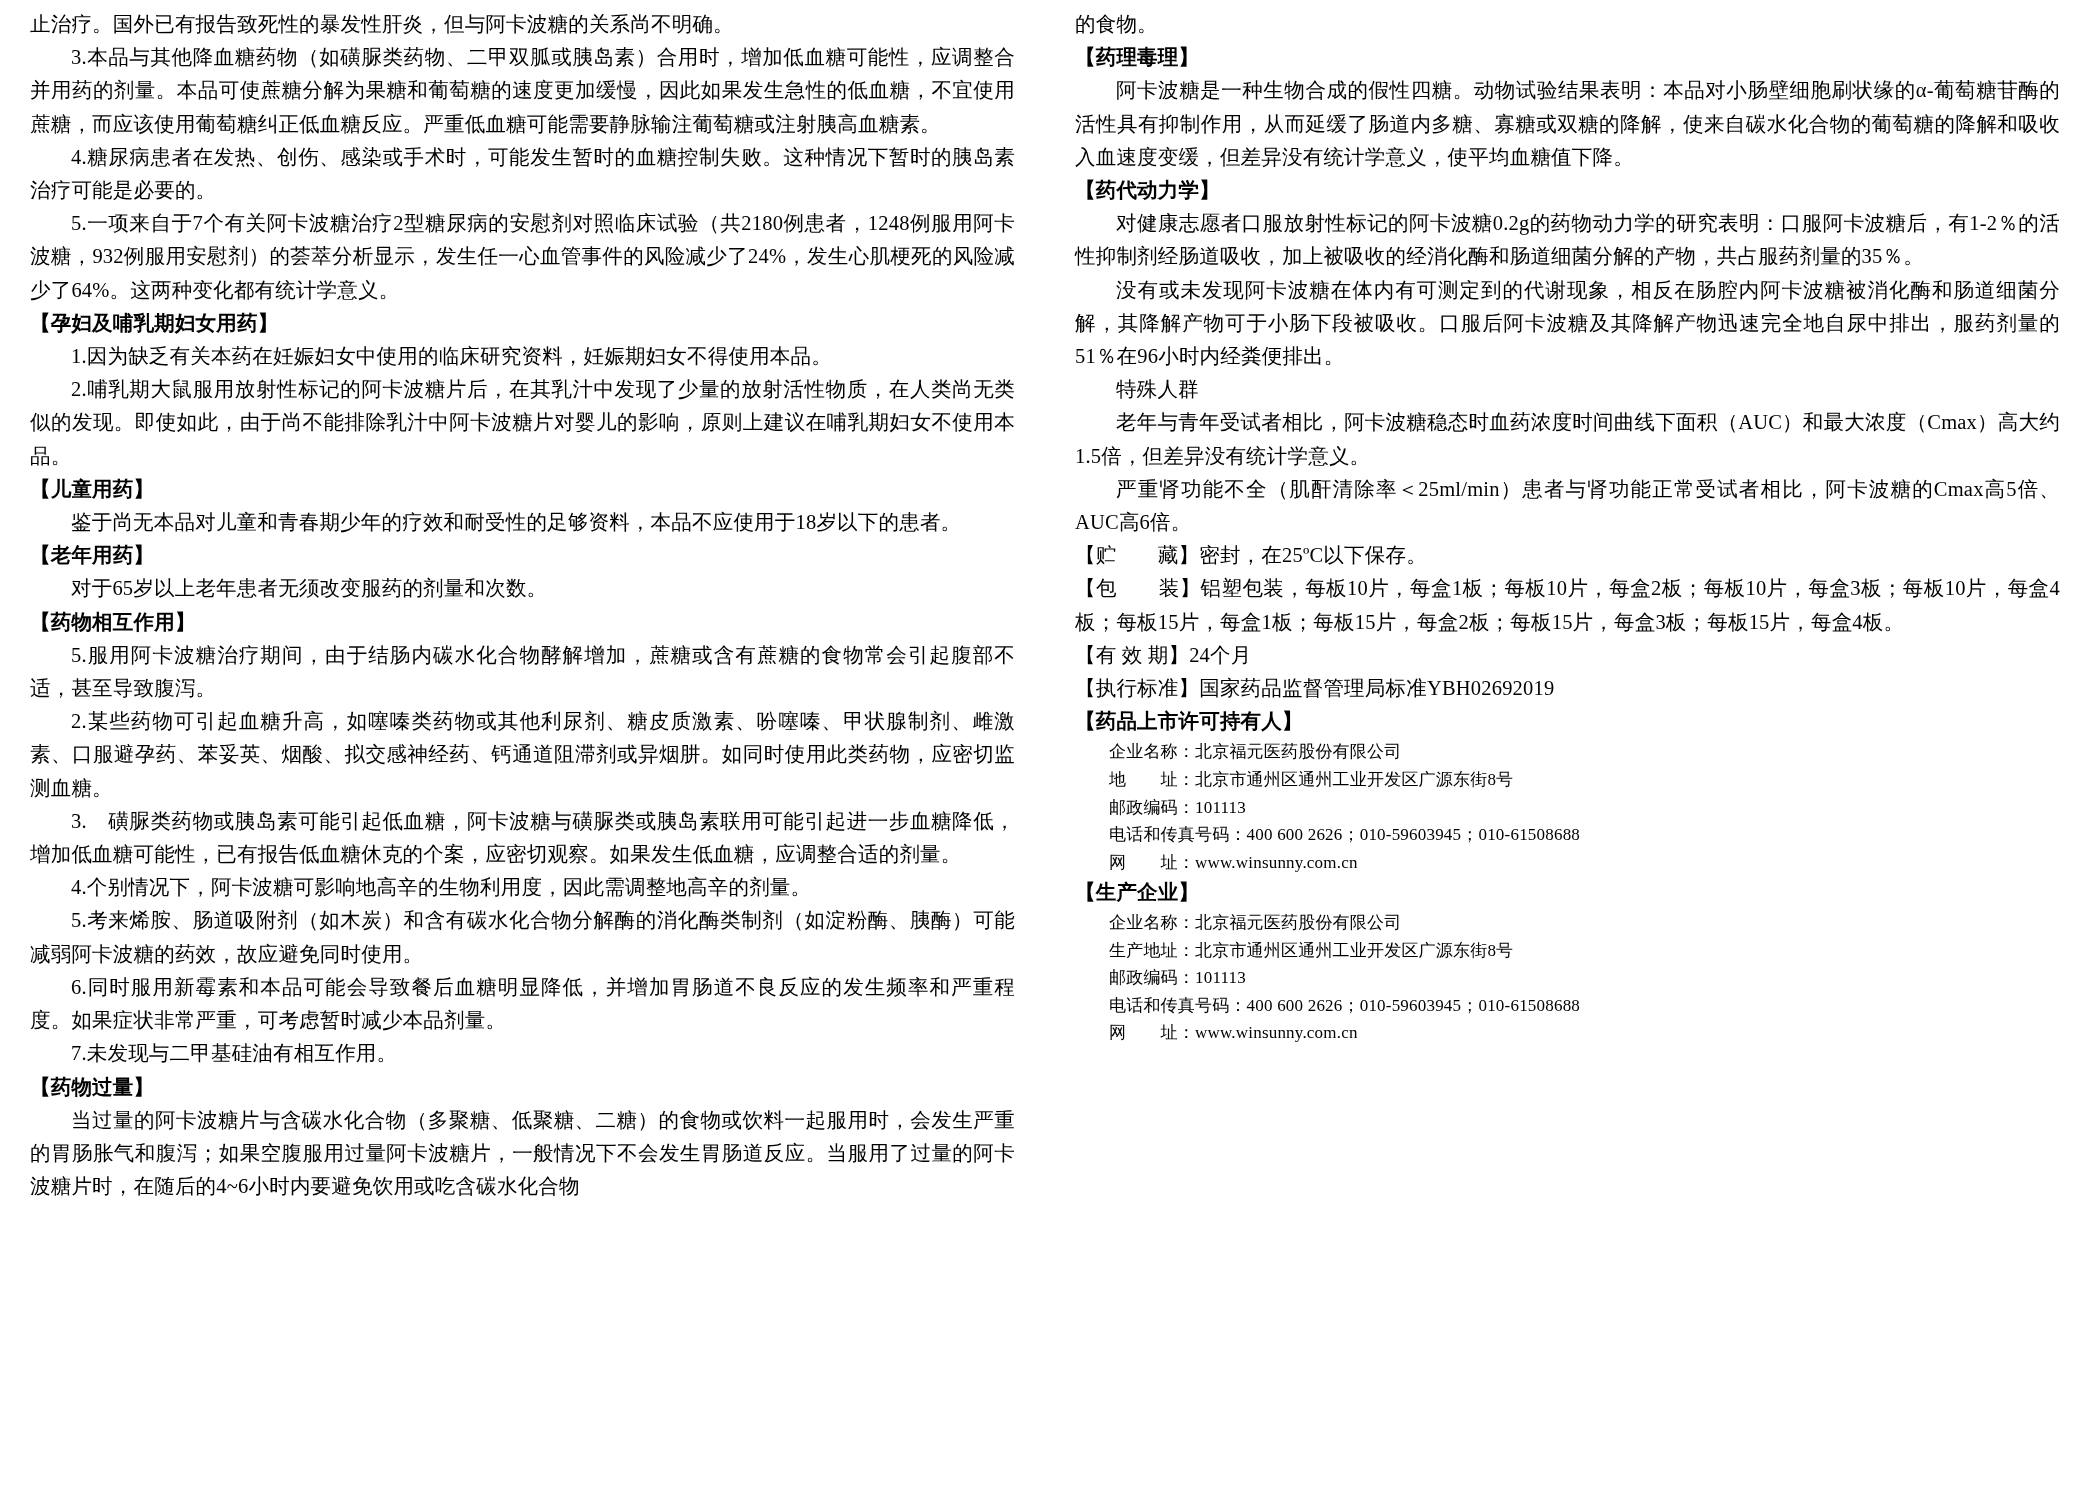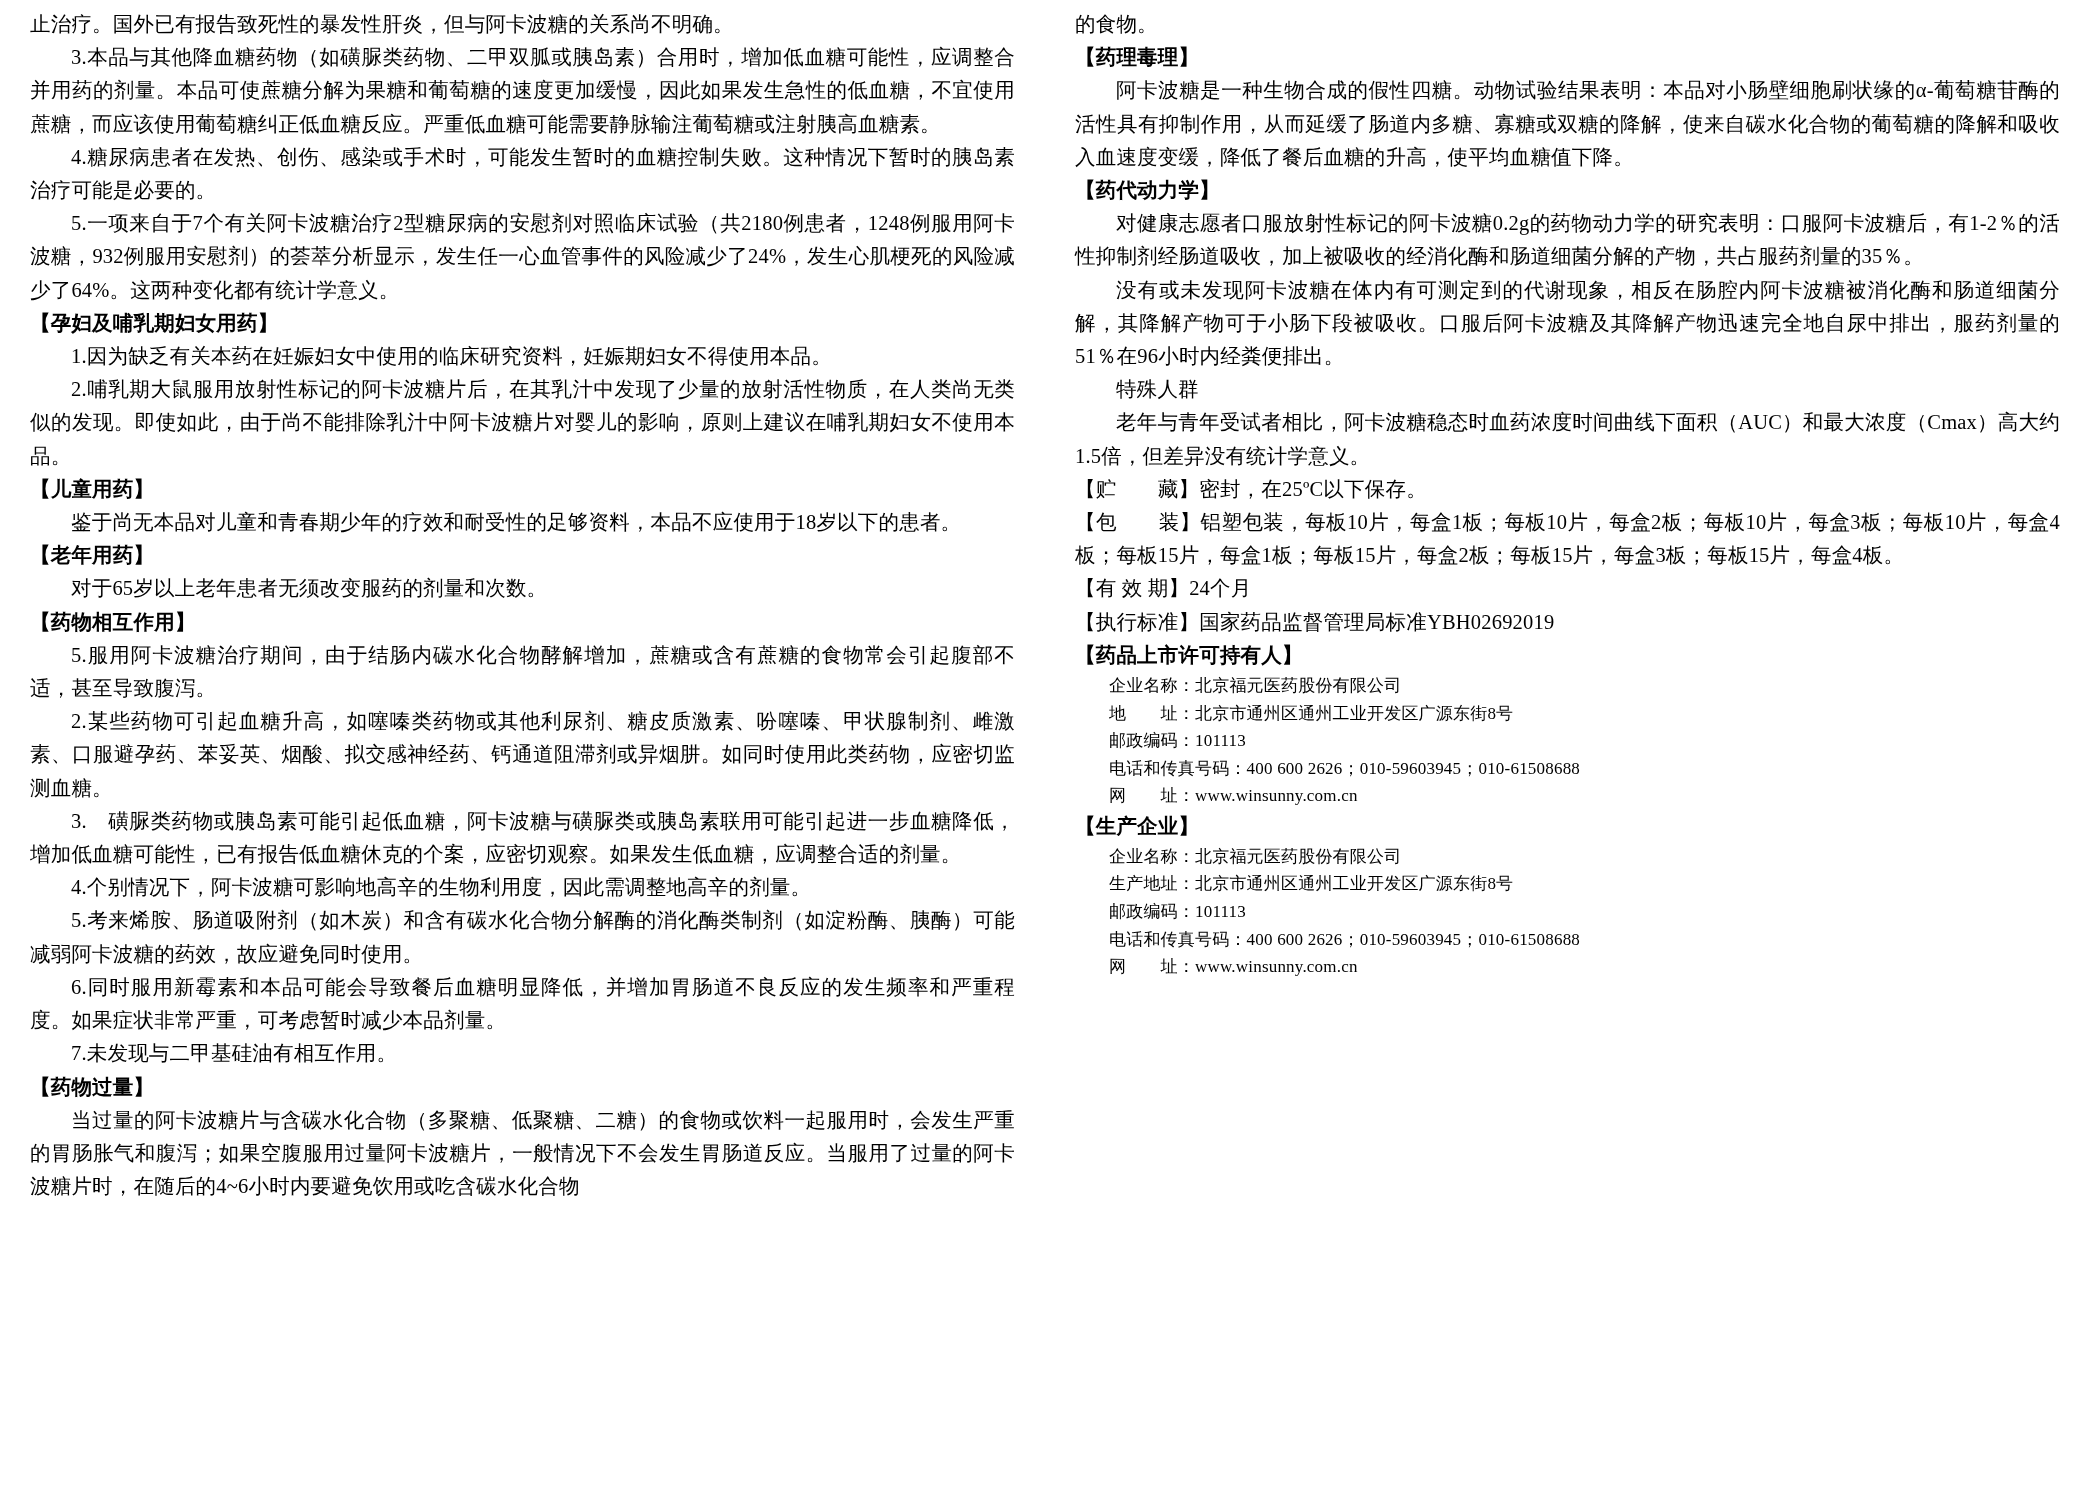--- a/index.html
+++ b/index.html
@@ -87,26 +87,27 @@
     <p class="ind">5.考来烯胺、肠道吸附剂（如木炭）和含有碳水化合物分解酶的消化酶类制剂（如淀粉酶、胰酶）可能减弱阿卡波糖的药效，故应避免同时使用。</p>
     <p class="ind">6.同时服用新霉素和本品可能会导致餐后血糖明显降低，并增加胃肠道不良反应的发生频率和严重程度。如果症状非常严重，可考虑暂时减少本品剂量。</p>
     <p class="ind">7.未发现与二甲基硅油有相互作用。</p>
     <p class="hd">【药物过量】</p>
     <p class="ind">当过量的阿卡波糖片与含碳水化合物（多聚糖、低聚糖、二糖）的食物或饮料一起服用时，会发生严重的胃肠胀气和腹泻；如果空腹服用过量阿卡波糖片，一般情况下不会发生胃肠道反应。当服用了过量的阿卡波糖片时，在随后的4~6小时内要避免饮用或吃含碳水化合物</p>
   </div>
 
   <div class="col">
     <p class="flowline">的食物。</p>
     <p class="hd">【药理毒理】</p>
-    <p class="ind">阿卡波糖是一种生物合成的假性四糖。动物试验结果表明：本品对小肠壁细胞刷状缘的α-葡萄糖苷酶的活性具有抑制作用，从而延缓了肠道内多糖、寡糖或双糖的降解，使来自碳水化合物的葡萄糖的降解和吸收入血速度变缓，降低了餐后血糖的升高，使平均血糖值下降。</p>
+    <p class="ind">阿卡波糖是一种生物合成的假性四糖。动物试验结果表明：本品对小肠壁细胞刷状缘的α-葡萄糖苷酶的活性具有抑制作用，从而延缓了肠道内多糖、寡糖或双糖的降解，使来自碳水化合物的葡萄糖的降解和吸收入血速度变缓，但差异没有统计学意义，使平均血糖值下降。</p>
     <p class="hd">【药代动力学】</p>
     <p class="ind">对健康志愿者口服放射性标记的阿卡波糖0.2g的药物动力学的研究表明：口服阿卡波糖后，有1-2％的活性抑制剂经肠道吸收，加上被吸收的经消化酶和肠道细菌分解的产物，共占服药剂量的35％。</p>
     <p class="ind">没有或未发现阿卡波糖在体内有可测定到的代谢现象，相反在肠腔内阿卡波糖被消化酶和肠道细菌分解，其降解产物可于小肠下段被吸收。口服后阿卡波糖及其降解产物迅速完全地自尿中排出，服药剂量的51％在96小时内经粪便排出。</p>
     <p class="ind">特殊人群</p>
     <p class="ind">老年与青年受试者相比，阿卡波糖稳态时血药浓度时间曲线下面积（AUC）和最大浓度（Cmax）高大约1.5倍，但差异没有统计学意义。</p>
+    <p class="ind">严重肾功能不全（肌酐清除率＜25ml/min）患者与肾功能正常受试者相比，阿卡波糖的Cmax高5倍、AUC高6倍。</p>
 
     <p class="flowline"><span class="inline-hd">【贮　　藏】</span><span>密封，在25ºC以下保存。</span></p>
 
     <p class="flowline"><span class="inline-hd">【包　　装】</span><span>铝塑包装，每板10片，每盒1板；每板10片，每盒2板；每板10片，每盒3板；每板10片，每盒4板；每板15片，每盒1板；每板15片，每盒2板；每板15片，每盒3板；每板15片，每盒4板。</span></p>
 
     <p class="flowline"><span class="inline-hd">【有 效 期】</span><span>24个月</span></p>
 
     <p class="flowline"><span class="inline-hd">【执行标准】</span><span>国家药品监督管理局标准YBH02692019</span></p>
 
 

